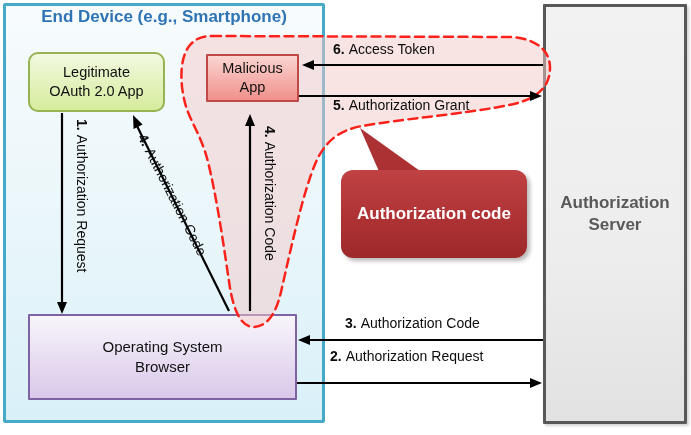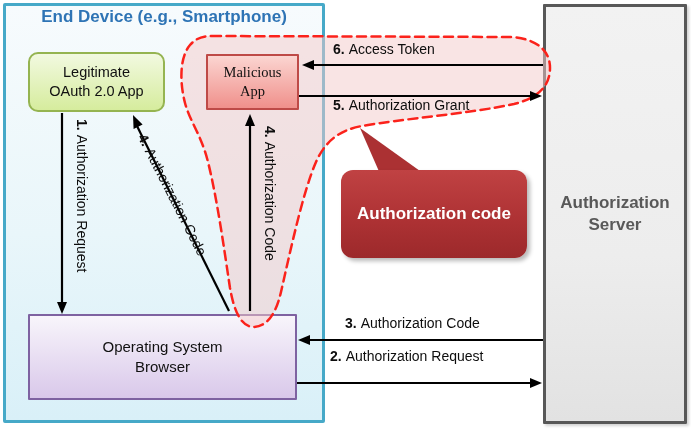--- a/index.html
+++ b/index.html
@@ -24,24 +24,24 @@
     align-items:center;justify-content:center;text-align:center;
     font-size:14.5px;line-height:1.32;
   }
   #legit-app{
     left:28px;top:52px;width:137px;height:60px;
     border:2px solid var(--legitimate-border);
     background:linear-gradient(180deg,#f2f9e0 0%,var(--legitimate-fill) 100%);
     z-index:2;border-radius:10px;
   }
   #malicious-app{
-    left:206px;top:54px;width:93px;height:56px;
+    left:206px;top:54px;width:93px;height:48px;
     border:2px solid var(--malicious-border);
     background:linear-gradient(180deg,#fbd5d1 0%,var(--malicious-fill) 100%);
-    z-index:5;border-radius:1px;font-family:Liberation Serif, serif;
+    z-index:5;border-radius:1px;
   }
   #os-browser{
     left:28px;top:314px;width:269px;height:86px;
     border:2px solid var(--browser-border);
     background:linear-gradient(180deg,#f8f5fb 0%,var(--browser-fill) 100%);
     z-index:2;font-size:15px;border-radius:1px;
   }
   #auth-server{
     left:543px;top:4px;width:144px;height:420px;
     border:3px solid var(--server-border);

